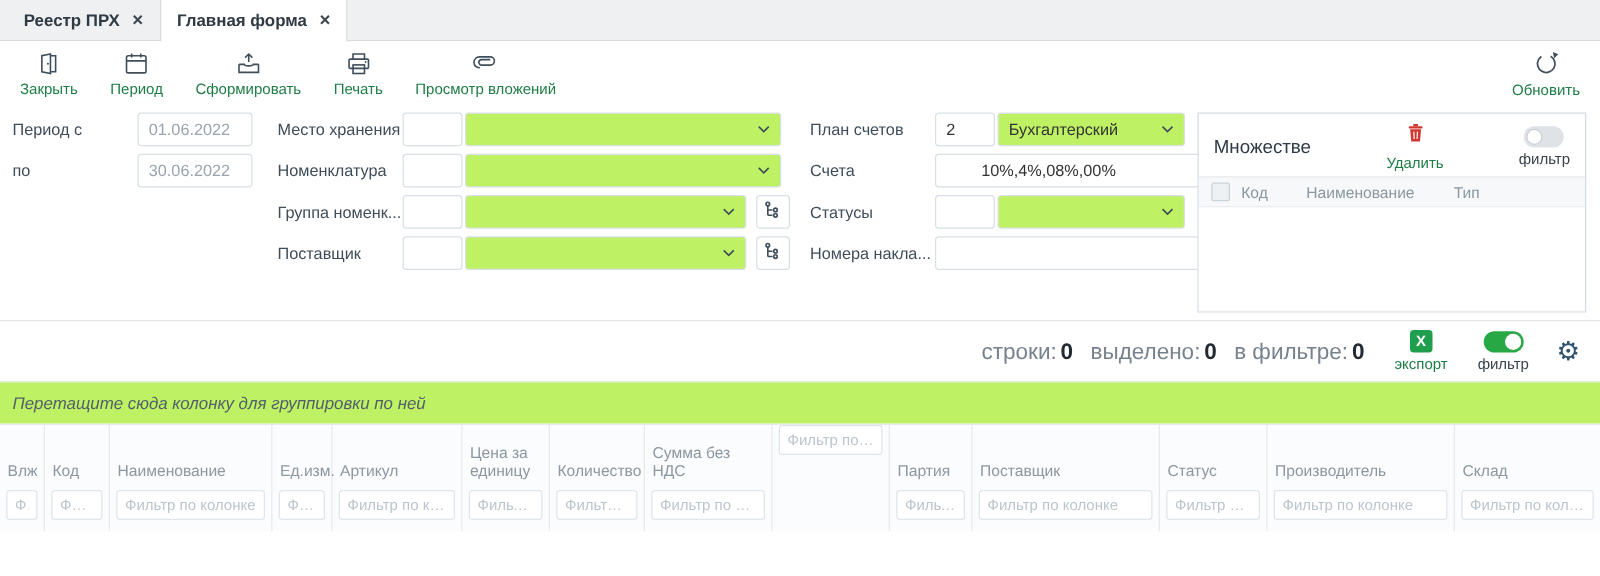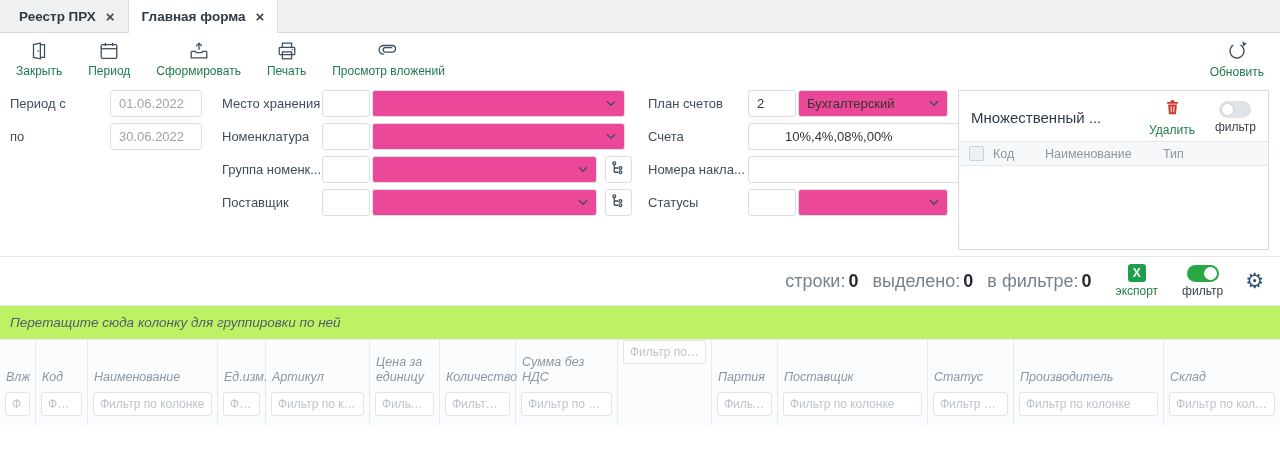--- a/index.html
+++ b/index.html
@@ -28,40 +28,40 @@
   
   .filters { position:relative; height:172px; border-bottom:1px solid #e3e7ea; background:#fff; }
   .frow { display:flex; align-items:center; height:27px; margin-bottom:6px; }
   .flabel { font-size:13px; color:#3f4d5a; width:100px; flex:0 0 100px; white-space:nowrap;
     overflow:hidden; text-overflow:ellipsis; }
   .ctl { height:27px; border:1px solid #d9dfe4; border-radius:3px; background:#fff;
     font-size:13px; color:#333; padding:0 8px; font-family:"Liberation Sans", sans-serif; }
   .date-input { width:92px; color:#9aa4ae; }
   .combo { display:flex; align-items:center; }
   .combo-code { width:48px; }
-  .selectbox { height:27px; border:1px solid #d9dfe4; border-radius:3px; background:#ec4899;
+  .selectbox { height:27px; border:1px solid #d9dfe4; border-radius:3px; background:#bef264;
     display:flex; align-items:center; justify-content:space-between; padding:0 8px;
     font-size:13px; color:#333; margin-left:2px; }
   .sel-wide { width:253px; }
   .sel-mid { width:225px; }
   .sel-small { width:150px; }
   .chev { display:flex; align-items:center; margin-left:6px; }
   .treebtn { width:27px; height:27px; border:1px solid #d9dfe4; border-radius:3px; background:#fff;
     margin-left:8px; display:flex; align-items:center; justify-content:center; }
   .fcol1 { position:absolute; left:10px; top:5px; }
   .fcol2 { position:absolute; left:222px; top:5px; }
   .fcol3 { position:absolute; left:648px; top:5px; }
   .wide-input { width:212px;padding-left:36px; }
 
   
   .panel { position:absolute; left:958px; top:5px; width:311px; height:160px;
     border:1px solid #d5dbdf; background:#fff; display:flex; flex-direction:column; }
   .panel-head { display:flex; align-items:center; padding:6px 12px 4px; gap:20px; height:50px; }
   .panel-title { flex:1; font-size:15px; color:#2e3b47; white-space:nowrap; overflow:hidden; }
-  .mini { display:flex; flex-direction:column; align-items:center; gap:2px; }
+  .mini { display:flex; flex-direction:column; align-items:center; gap:2px;margin-left:40px; }
   .mini-label-green { font-size:12px; color:#1e7d46; }
   .mini-label-dark { font-size:12px; color:#39434c; }
   .panel-cols { display:flex; align-items:center; background:#f6f8f9;
     border-top:1px solid #e7eaec; border-bottom:1px solid #e7eaec; height:25px;
     font-size:12.5px; color:#8c97a1; }
   .pc-check { flex:0 0 34px; display:flex; justify-content:center; }
   .checkbox { width:15px; height:15px; border:1px solid #c9d2d9; border-radius:2px; background:#eef1f3; }
   .pc-kod { flex:0 0 52px; }
   .pc-name { flex:0 0 118px; }
   .pc-tip { flex:1; }
@@ -87,21 +87,21 @@
   .knob { position:absolute; top:2px; width:13px; height:13px; border-radius:50%; }
 
   
   .grouprow { height:34px; display:flex; align-items:center; padding-left:10px;
     border-top:1px solid #e7eaec; font-style:italic; font-size:13.5px; color:#525f6b; background:#bef264; }
 
   
   .gridhead { display:flex; border-top:1px solid #e7eaec; background:#fbfcfd; height:86px; }
   .gcol { border-right:1px solid #e7eaec; display:flex; flex-direction:column; min-width:0; }
   .glabel { flex:1; display:flex; align-items:flex-end; padding:4px 6px 6px;
-    font-size:12.5px; color:#8c97a1; line-height:1.25;font-style:italic; }
+    font-size:12.5px; color:#8c97a1; line-height:1.25; }
   .gfilter { padding:0 5px 9px; }
   .gfilter input { width:100%; height:24px; border:1px solid #e0e5e9; border-radius:3px;
     font-size:12px; color:#333; padding:0 6px; background:#fff; text-overflow:ellipsis;
     font-family:"Liberation Sans", sans-serif; }
   .gfilter input::placeholder { color:#bcc5cd; }
   .w0{width:36px}.w1{width:52px}.w2{width:130px}.w3{width:48px}.w4{width:104px}
   .w5{width:70px}.w6{width:76px}.w7{width:102px}.w8{width:94px}.w9{width:66px}
   .w10{width:150px}.w11{width:86px}.w12{width:150px}.w13{flex:1;border-right:none}
 </style>
 </head>
@@ -284,36 +284,36 @@
                 </svg>
               </span>
           </div>
         </div>
       </div>
       <div class="frow">
         <span class="flabel">Счета</span>
         <input class="ctl wide-input" value="10%,4%,08%,00%" style="">
       </div>
       <div class="frow">
-        <span class="flabel">Номера накла...</span>
-        <input class="ctl wide-input" style="">
-      </div>
-      <div class="frow">
         <span class="flabel">Статусы</span>
         <div class="combo">
           <input class="ctl combo-code" style="">
           <div class="selectbox sel-small">
             <span></span>
             <span class="chev">
                 <svg width="10" height="7" viewBox="0 0 10 7">
                   <polyline points="1,1.3 5,5.3 9,1.3" fill="none" stroke="#3f4d5a" stroke-width="1.3"></polyline>
                 </svg>
               </span>
           </div>
         </div>
+      </div>
+      <div class="frow">
+        <span class="flabel">Номера накла...</span>
+        <input class="ctl wide-input" style="">
       </div>
     </div>
 
     <div class="panel">
       <div class="panel-head">
         <span class="panel-title">Множественный ...</span>
         <div class="mini">
           <span>
             <svg width="19" height="19" viewBox="0 0 24 24">
                 <rect x="5" y="5" width="14" height="2.2" rx="1" fill="#d0372f"></rect>

